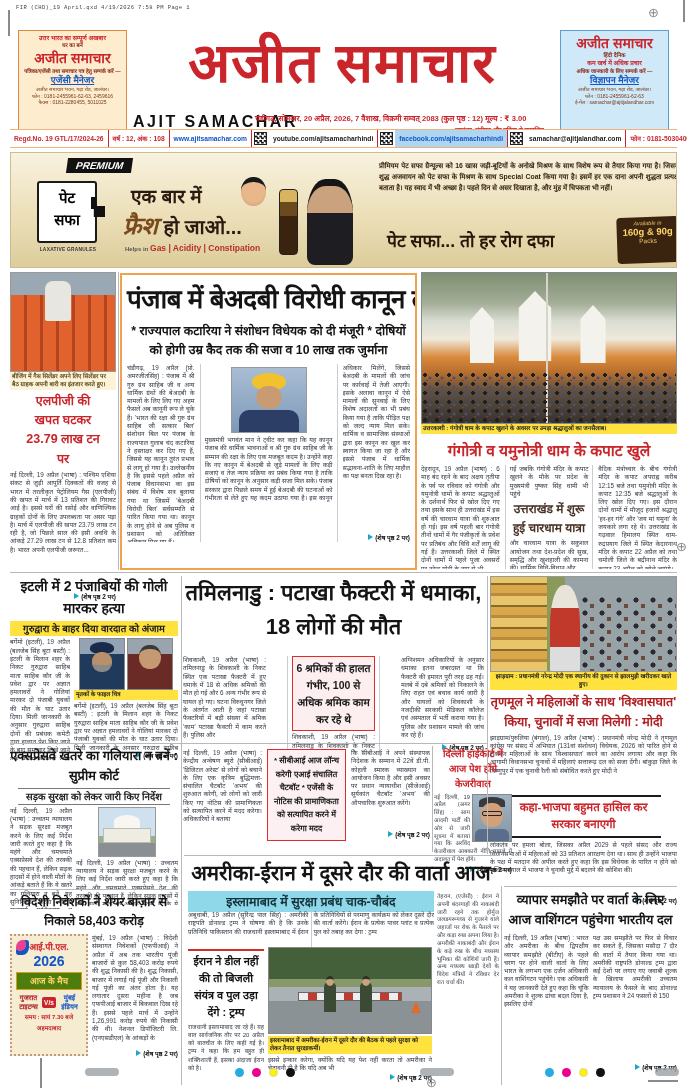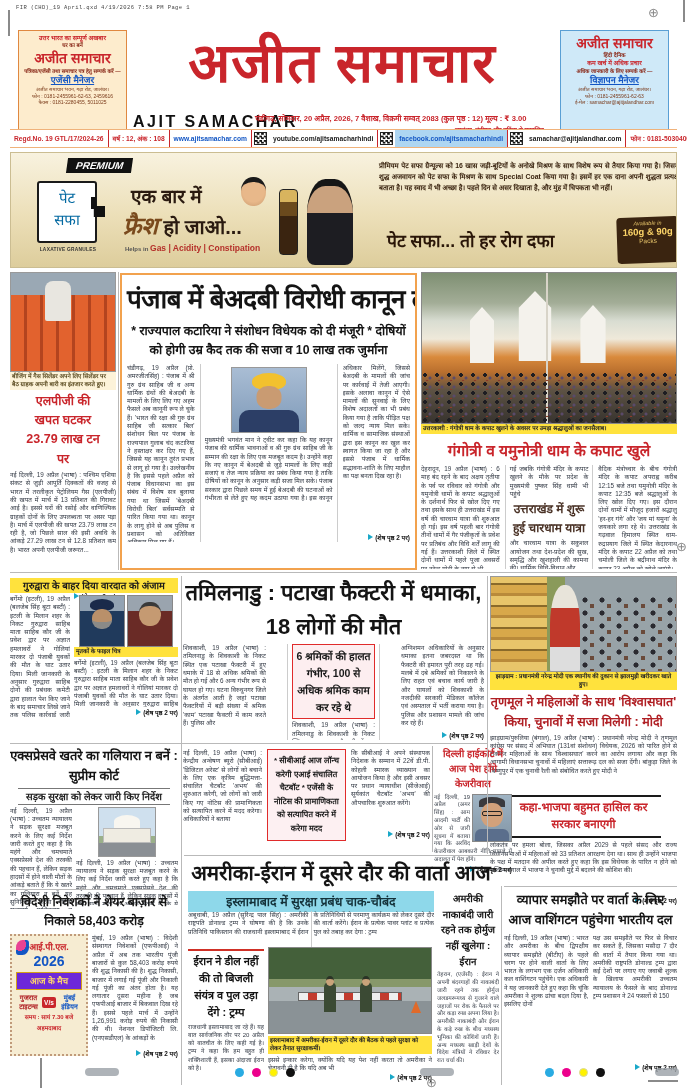--- a/index.html
+++ b/index.html
@@ -31,21 +31,21 @@
 .mast-pub{position:absolute;left:455px;top:124.5px;font-size:6.2px;font-weight:bold;color:#c9252b}
 .infobar{position:absolute;left:10px;top:129px;width:667px;height:19px;display:flex;align-items:stretch;border-top:1.4px solid #f0b27a;border-bottom:1.4px solid #f0b27a;font-size:6.7px;font-weight:bold;background:#fff}
 .infobar .seg{display:flex;align-items:center;padding:0 4px;border-right:1px solid #c9252b;white-space:nowrap}
 .red{color:#c9252b}.blue{color:#1356c4}.dark{color:#222}
 .fb{background:#aed6f2;color:#1356c4}
 .qr{width:13px;height:13px;margin:2px 2px;background:repeating-conic-gradient(#111 0% 25%,#fff 0% 50%);background-size:4.4px 4.4px;border:1px solid #222;flex:none}
 
 .banner{position:absolute;left:10px;top:152px;width:667px;height:116px;background:linear-gradient(180deg,#f8f2df,#ecdfb8 55%,#ddcd9c);border:1px solid #cbbd92;overflow:hidden}
 .premium{position:absolute;left:56px;top:5px;background:#111;color:#fff;font-style:italic;font-weight:bold;font-size:10px;padding:2px 9px;transform:skew(-8deg)}
 .psbox{position:absolute;left:26px;top:28px;width:60px;height:62px;background:#fff;border:2.5px solid #1a1a1a;border-radius:3px;text-align:center;padding-top:4px}
-.psbox .ps{font-size:15px;font-weight:normal;color:#0369a1;line-height:1.45}
+.psbox .ps{font-size:15px;font-weight:bold;color:#000000;line-height:1.45}
 .toilet{position:absolute;right:-10px;top:14px;width:14px;height:20px;background:#111;clip-path:polygon(0 0,35% 0,35% 45%,100% 45%,100% 100%,20% 100%,20% 60%,0 60%)}
 .lax{position:absolute;left:14px;top:94px;width:86px;font-size:4.8px;font-weight:bold;color:#333;text-align:center;letter-spacing:.3px}
 .tag1{position:absolute;left:120px;top:30px;font-size:19px;font-weight:bold;color:#2a1a10}
 .tag2{position:absolute;left:112px;top:55px;font-size:20px;font-weight:bold;color:#2a1a10}
 .tag2 .accent{color:#7a4a1d;font-style:italic;font-size:24px}
 .helps{position:absolute;left:114px;top:90px;font-size:6px;color:#555;font-weight:bold}
 .helps b{color:#b5302a;font-size:8.5px}
 .face1{position:absolute;left:230px;top:24px;width:25px;height:29px;border-radius:48%;background:radial-gradient(circle at 50% 38%,#e8b88a 55%,#c89a6e);border-top:5px solid #1a1a1a}
 .face2{position:absolute;left:296px;top:26px;width:46px;height:86px;background:linear-gradient(180deg,#caa27e 0 34%,#1d1d22 34% 100%);border-radius:40% 40% 8px 8px;border-top:7px solid #161616}
 .bottle{position:absolute;left:268px;top:36px;width:19px;height:66px;background:linear-gradient(180deg,#d8b45e 0 18%,#6b4a1d 18% 40%,#3a2410 40% 100%);border-radius:4px;border:1px solid #222}
@@ -101,21 +101,21 @@
 .it-right{flex:1}
 .ports{display:flex;gap:2px;justify-content:center}
 .port{width:46px;height:52px;border:1px solid #888;position:relative;overflow:hidden}
 .p1{background:linear-gradient(180deg,#93a3b3 0 30%,#203a5c 30% 100%)}
 .p1 .pturban{position:absolute;left:50%;top:3px;transform:translateX(-50%);width:24px;height:12px;background:#1a2a4a;border-radius:50% 50% 40% 40%}
 .p1 .pface{position:absolute;left:50%;top:13px;transform:translateX(-50%);width:20px;height:20px;background:#b9906a;border-radius:45%;border-bottom:7px solid #8a8a88}
 .p2{background:linear-gradient(180deg,#9aa4ae 0 30%,#6a2b26 30% 100%)}
 .p2 .pface{position:absolute;left:50%;top:6px;transform:translateX(-50%);width:22px;height:24px;background:#c59a72;border-radius:45%;border-top:4px solid #3a3a3a}
 .tamil{position:absolute;left:183px;top:576px;width:301px}
 .tm-h{font-size:22px;line-height:1.55}
-.tm-cols{display:flex;gap:21px;margin-top:0}
+.tm-cols{display:flex;gap:21px;margin-top:12px}
 .tm-c{flex:1;overflow:hidden;height:96px}
 .tm-mid{border-left:1px solid #ccc;border-right:1px solid #ccc;padding:0 4px}
 .tm-box{border:1.6px solid #e02b2b;background:#fdeef0;font-size:10.5px;font-weight:bold;text-align:center;line-height:1.6;padding:3px 2px;margin-bottom:2px;color:#1a1a1a}
 .modi{position:absolute;left:490px;top:576px;width:187px}
 .mo-photo{height:96px;position:relative;overflow:hidden;border:1px solid #999;background:linear-gradient(90deg,#c9a33b 0 26%,#8a9a5a 26% 40%,#98a3a8 40% 100%)}
 .jars{position:absolute;left:0;top:0;width:30%;height:100%;background:repeating-linear-gradient(0deg,#e8c56a 0 9px,#b98a3a 9px 12px,#d8a84a 12px 20px,#8a6a2a 20px 22px)}
 .mo-fig{position:absolute;left:32%;top:8px;width:30px;height:88px;background:linear-gradient(180deg,#e8e4da 0 26%,#c0392b 26% 70%,#ddd 70% 100%);border-radius:45% 45% 4px 4px}
 .mo-crowd{position:absolute;right:0;top:18px;width:52%;height:100%;background-image:radial-gradient(circle at 5px 5px,#2a2a30 2.4px,transparent 2.7px),radial-gradient(circle at 12px 11px,#6a4a3a 2.2px,transparent 2.5px);background-size:17px 13px}
 .mo-cap{background:#ffe23d;font-size:6px;font-weight:bold;padding:1px 2px;text-align:center;line-height:1.3}
 .mo-h{color:#b02025;font-size:12.5px;font-weight:bold;text-align:center;line-height:1.6;margin:2px 0}
@@ -143,21 +143,21 @@
 .kj-body{position:absolute;bottom:0;left:50%;transform:translateX(-50%);width:34px;height:12px;background:#5a6e8c;border-radius:6px 6px 0 0}
 .kj-b{font-size:5.8px;line-height:1.35;text-align:justify;color:#343b46;margin-top:2px}
 
 .fii{position:absolute;left:10px;top:893px;width:168px}
 .fi-h{font-size:12.3px;line-height:1.55}
 .fi-flex{display:flex;gap:4px;margin-top:3px}
 .ipl{width:78px;flex:none;height:122px;border:2px dotted #c09a7a;background:#f6ecd2;text-align:center;padding:4px 2px;position:relative}
 .ipl-swoosh{position:absolute;left:4px;top:4px;width:13px;height:15px;background:radial-gradient(circle at 30% 30%,#e84393 45%,#1356c4 46%);border-radius:50% 20% 50% 20%}
 .ipl-t{color:#c9252b;font-weight:bold;font-size:9px}
 .ipl-y{color:#1356c4;font-weight:bold;font-size:14px}
-.ipl-m{background:#6d28d9;color:#ffd76a;font-weight:bold;font-size:8.8px;margin:3px 2px;padding:2px 0;border:1px solid #d4a017}
+.ipl-m{background:#4d7c0f;color:#ffd76a;font-weight:bold;font-size:8.8px;margin:3px 2px;padding:2px 0;border:1px solid #d4a017}
 .ipl-teams{display:flex;align-items:center;justify-content:space-between;margin:2px 1px}
 .t1{color:#b02025;font-size:6.8px;font-weight:bold;width:27px;line-height:1.35}
 .vs{background:#c9252b;color:#fff;font-size:6.5px;font-weight:bold;padding:2px 2px;border-radius:2px}
 .t2{color:#1356c4;font-size:6.8px;font-weight:bold;width:27px;line-height:1.35}
 .ipl-time{color:#c9252b;font-size:6px;font-weight:bold;margin-top:2px;line-height:1.4}
 .fi-b{flex:1;overflow:hidden;height:124px}
 .usir-h{position:absolute;left:184px;top:858px;width:314px;font-size:20.5px;font-weight:bold;text-align:center;color:#141414;white-space:nowrap}
 .usir-sub{position:absolute;left:188px;top:891px;width:246px;background:#8ed8ea;font-size:12.5px;font-weight:bold;text-align:center;padding:2px 0;color:#14323a}
 .usir-b1{position:absolute;left:188px;top:911px;width:246px;height:36px;overflow:hidden}
 .trump{position:absolute;left:188px;top:949px;width:76px}
@@ -296,20 +296,21 @@
     <div class="gc bt">देहरादून, 19 अप्रैल (भाषा) : 6 माह बंद रहने के बाद अक्षय तृतीया के पर्व पर रविवार को गंगोत्री और यमुनोत्री धामों के कपाट श्रद्धालुओं के दर्शनार्थ फिर से खोल दिए गए तथा इसके साथ ही उत्तराखंड में इस वर्ष की चारधाम यात्रा की शुरुआत हो गई। इस वर्ष पहली बार गंगोत्री तीनों धामों में गैर पंजीकृतों के प्रवेश पर प्रतिबंध और विधि शर्तें लागू की गई हैं। उत्तरकाशी जिले में स्थित दोनों धामों में पहले पूजा अवसरों पर नरेन्द्र मोदी के नाम से भी</div>
     <div class="gc gc2">
       <div class="bt">गई जबकि गंगोत्री मंदिर के कपाट खुलने के मौके पर प्रदेश के मुख्यमंत्री पुष्कर सिंह धामी भी पहुंचे</div>
       <div class="char-inset">उत्तराखंड में शुरू हुई चारधाम यात्रा</div>
       <div class="bt">और चारधाम यात्रा के सकुशल आयोजन तथा देश-प्रदेश की सुख, समृद्धि और खुशहाली की कामना की। धार्मिक विधि-विधान और</div>
     </div>
     <div class="gc bt">वैदिक मंत्रोच्चार के बीच गंगोत्री मंदिर के कपाट अपराह्न करीब 12:15 बजे तथा यमुनोत्री मंदिर के कपाट 12:35 बजे श्रद्धालुओं के लिए खोल दिए गए। इस दौरान दोनों धामों में मौजूद हजारों श्रद्धालु 'हर-हर गंगे' और 'जय मां यमुना' के जयकारे लगा रहे थे। उत्तराखंड के गढ़वाल हिमालय स्थित धाम-रुद्रप्रयाग जिले में स्थित केदारनाथ मंदिर के कपाट 22 अप्रैल को तथा चमोली जिले के बद्रीनाथ मंदिर के कपाट 23 अप्रैल को खोले जाएंगे।</div>
   </div>
 
   <div class="italy">
+    <div class="h-blk it-h">इटली में 2 पंजाबियों की गोली मारकर हत्या</div>
     <div class="it-sub">गुरुद्वारा के बाहर दिया वारदात को अंजाम</div>
     <div class="it-flex">
       <div class="it-c1 bt">बर्गेमो (इटली), 19 अप्रैल (बलजेब सिंह बूटा बस्टी) : इटली के मिलान शहर के निकट गुरुद्वारा साहिब माता साहिब कौर जी के प्रवेश द्वार पर अज्ञात हमलावरों ने गोलियां मारकर दो पंजाबी युवकों की मौत के घाट उतार दिया। मिली जानकारी के अनुसार गुरुद्वारा साहिब दोनों की प्रबंधक कमेटी द्वारा हालात पेश किए जाने के बाद समाचार लिखे जाने तक पुलिस कार्रवाई जारी थी और हमलावरों की तलाश के लिए खोज अभियान चलाया जा रहा था।</div>
       <div class="it-right">
         <div class="ports">
           <div class="port p1">
               <div class="pturban"></div>
               <div class="pface"></div>
             </div>
           <div class="port p2">
@@ -428,21 +429,20 @@
     <div class="soldier" style="left:56%"></div>
     <div class="cone"></div>
   </div>
   <div class="chk-cap cap cap-y">इस्लामाबाद में अमरीका-ईरान में दूसरे दौर की बैठक से पहले सुरक्षा को लेकर तैनात सुरक्षाकर्मी।</div>
   <div class="usir-b2">
     <div class="bt" style="height:16px;overflow:hidden">इससे इन्कार करेगा, क्योंकि यदि यह पेश नहीं करता तो अमरीका ने चेतावनी दी है कि यदि अब भी</div>
     <div class="cont"><span class="tri"></span><span>(शेष पृष्ठ 2 पर)</span></div>
   </div>
 
   <div class="hormuz">
-    <div class="hz-h">अमरीकी नाकाबंदी जारी रहने तक होर्मुज नहीं खुलेगा : ईरान</div>
     <div class="hz-b" style="height:118px;overflow:hidden">तेहरान, (एजेंसी) : ईरान ने अपनी बंदरगाहों की नाकाबंदी जारी रहने तक होर्मुज जलडमरूमध्य से गुजरने वाले जहाजों पर रोक के फैसले पर और कड़ा रुख अपना लिया है। अमरीकी नाकाबंदी और ईरान के कड़े रुख के बीच मध्यस्थ भूमिका की कोशिशें जारी हैं। अन्य मध्यस्थ खाड़ी देशों के विदेश मंत्रियों ने रविवार देर रात चर्चा की।</div>
 
   </div>
 
   <div class="trade">
     <div class="td-h">व्यापार समझौते पर वार्ता के लिए आज वाशिंगटन पहुंचेगा भारतीय दल</div>
     <div class="td-flex">
       <div class="td-c bt">नई दिल्ली, 19 अप्रैल (भाषा) : भारत और अमरीका के बीच द्विपक्षीय व्यापार समझौते (बीटीए) के पहले चरण पर होने वाली वार्ता के लिए भारत के लगभग एक दर्जन अधिकारी कल वाशिंगटन पहुंचेंगे। एक अधिकारी ने यह जानकारी देते हुए कहा कि चूंकि अमरीका ने शुल्क ढांचा बदल दिया है, इसलिए दोनों</div>
       <div class="td-c">
         <div class="bt" style="height:128px;overflow:hidden">पक्ष उस समझौते पर फिर से विचार कर सकते हैं, जिसका मसौदा 7 दौर की वार्ता में तैयार किया गया था। अमरीकी राष्ट्रपति डोनाल्ड ट्रम्प द्वारा कई देशों पर लगाए गए जवाबी शुल्क के खिलाफ अमरीकी उच्चतम न्यायालय के फैसले के बाद डोनाल्ड ट्रम्प प्रशासन ने 24 फसलों से 150</div>

